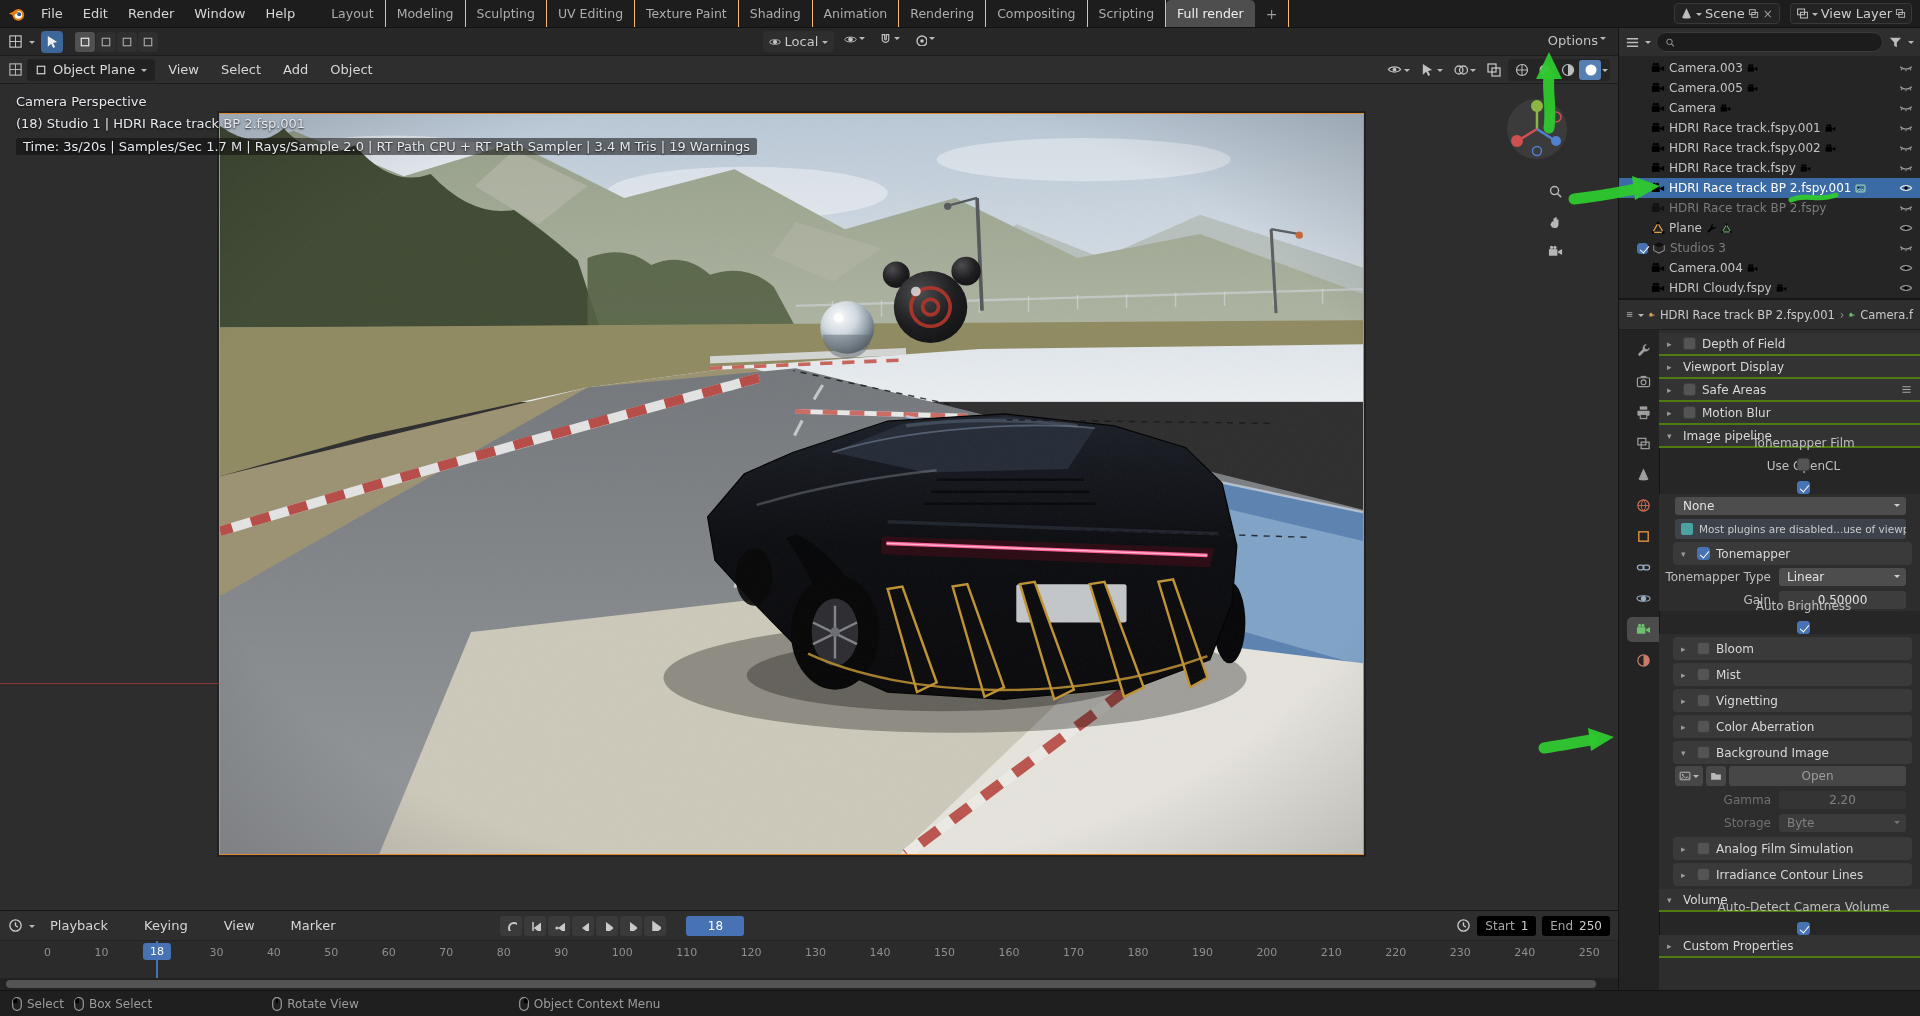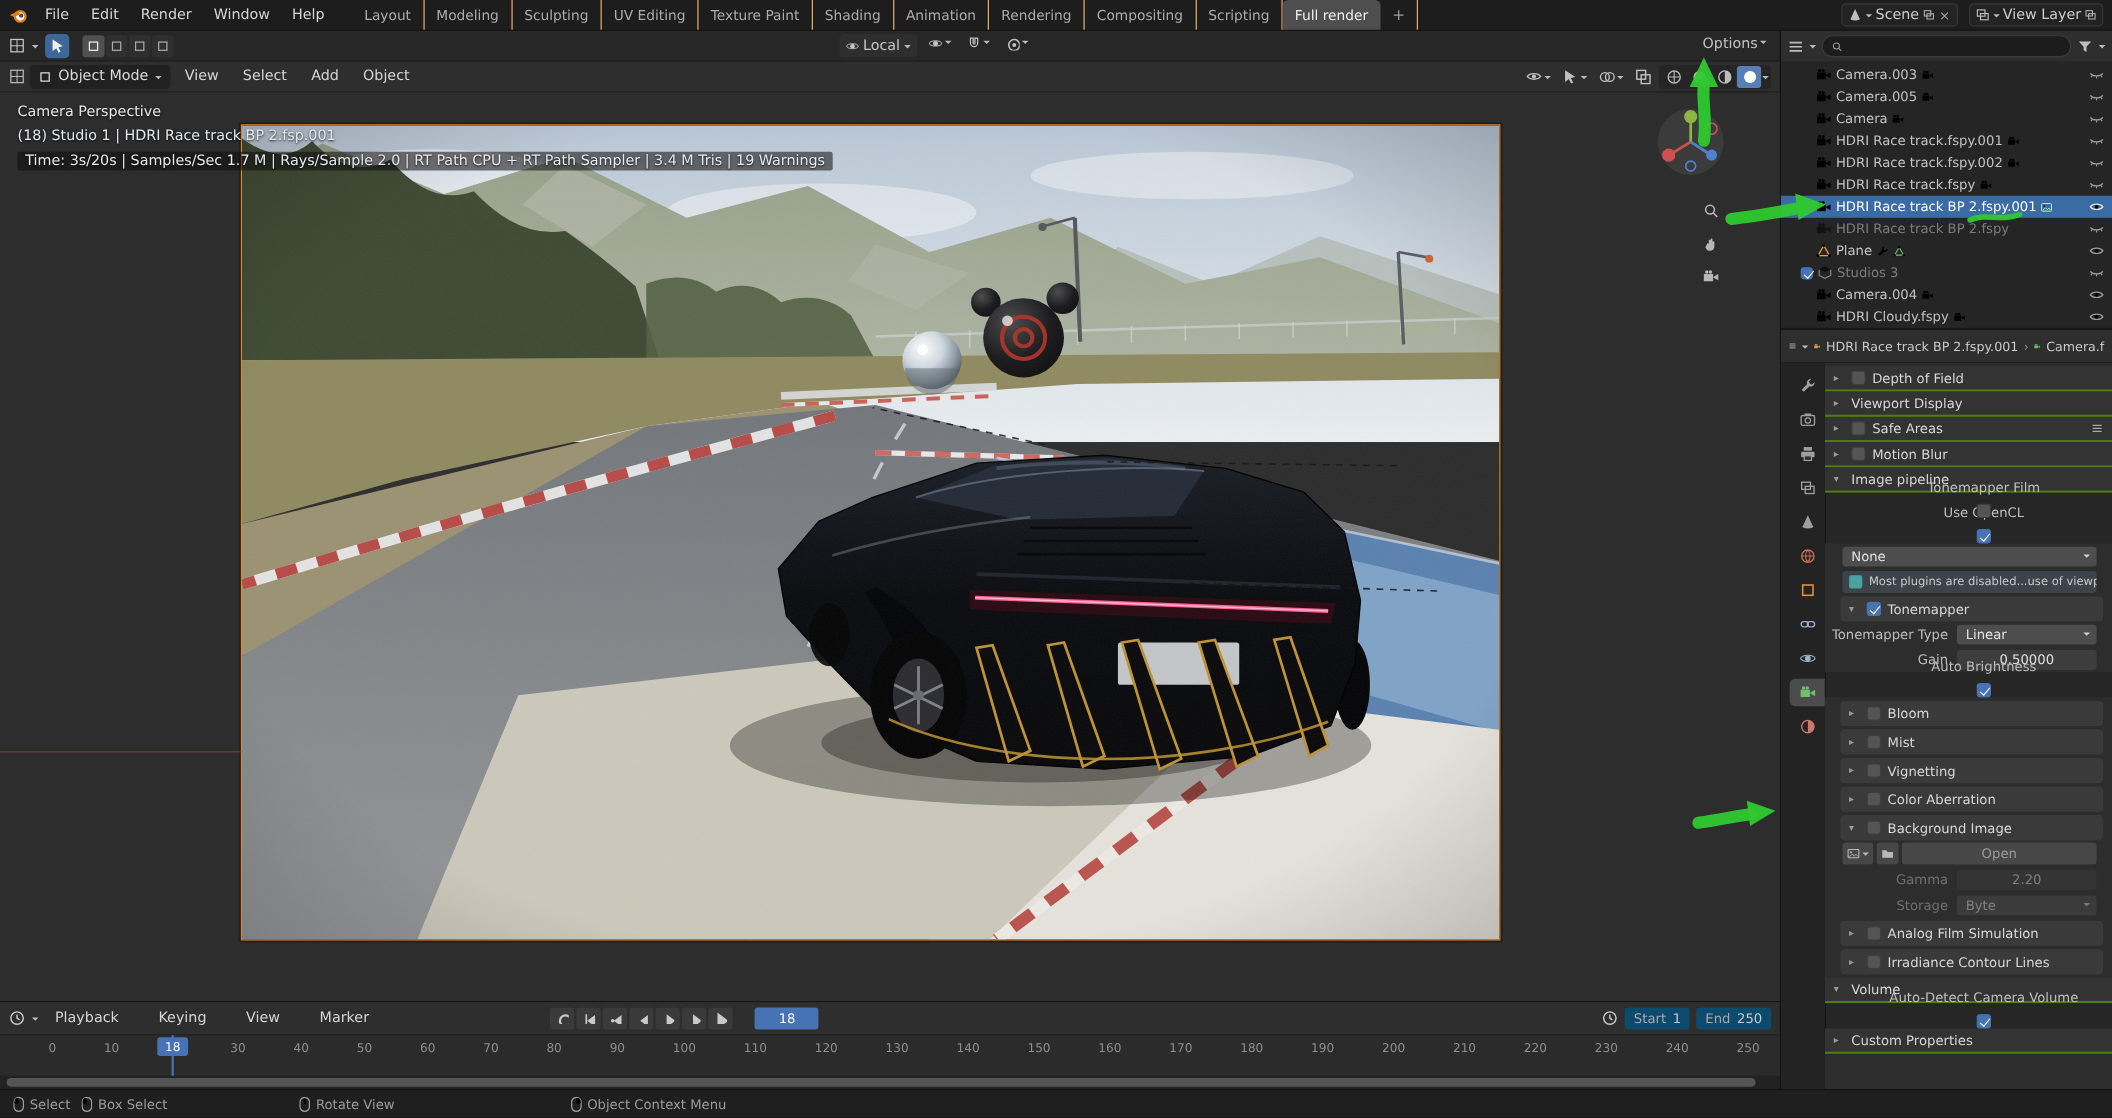--- a/index.html
+++ b/index.html
@@ -47,21 +47,21 @@
 .nav-gizmo{position:absolute;right:48px;top:12px;width:66px;height:66px}
 .vp-tool{position:absolute;right:52px;width:22px;height:22px;color:#b6b6b6;display:flex;align-items:center;justify-content:center}
 
 .timeline{flex:none;height:80px;display:flex;flex-direction:column;border-top:1px solid #161616}
 .tl-head{height:30px;flex:none;background:#2e2e2e;display:flex;align-items:center;padding:0 8px;gap:6px;border-bottom:1px solid #232323;color:#cccccc}
 .tl-menus{display:flex;gap:18px}
 .transport{display:flex;align-items:center;gap:2px;margin-left:150px}
 .tbtn{width:22px;height:20px;display:flex;align-items:center;justify-content:center;color:#c9c9c9;background:#3a3a3a;border-radius:3px}
 .framefield{min-width:58px;height:20px;background:#4772b3;border-radius:3px;color:#fff;display:flex;align-items:center;justify-content:center;margin-left:14px;font-size:12px}
 .tl-right{margin-left:auto;display:flex;align-items:center;gap:6px}
-.rangefield{height:20px;background:#0c4a6e;border-radius:3px;display:flex;align-items:center;gap:6px;padding:0 8px;font-size:12px}
+.rangefield{height:20px;background:#000000;border-radius:3px;display:flex;align-items:center;gap:6px;padding:0 8px;font-size:12px}
 .rangefield .rl{color:#a8a8a8}
 .tl-ruler{height:38px;position:relative;background:#2b2b2b}
 .ticks{position:absolute;top:5px;left:0;right:0;display:flex;justify-content:space-between;padding:0 18px 0 44px;font-size:11px;color:#8f8f8f}
 .playhead{position:absolute;left:156px;top:0;bottom:0;width:2px;background:#4772b3}
 .ph-badge{position:absolute;left:143px;top:2px;width:28px;height:17px;background:#4772b3;border-radius:3px;color:#fff;font-size:11px;display:flex;align-items:center;justify-content:center}
 .tl-scroll{height:12px;background:#222;padding:2px 6px}
 .tl-thumb{height:8px;width:99%;background:#545454;border-radius:4px}
 
 .right{width:302px;flex:none;display:flex;flex-direction:column;background:#262626;border-left:1px solid #141414}
 .outliner{height:272px;flex:none;display:flex;flex-direction:column;border-bottom:2px solid #161616;overflow:hidden}
@@ -357,21 +357,21 @@
       </div>
 
       <div class="vph">
         <svg class="ic" style="color:#b9b9b9">
             <use href="#s-grid"></use>
           </svg>
         <div class="dd-dark">
           <svg class="ic" style="width:12px;height:12px">
               <use href="#s-square"></use>
             </svg>
-          <span>Object Mode</span>
+          <span>Object Plane</span>
           <span class="chev"></span>
         </div>
         <span class="menu">View</span>
         <span class="menu">Select</span>
         <span class="menu">Add</span>
         <span class="menu">Object</span>
         <div class="vph-right">
           <span class="hicon">
               <svg class="ic">
                 <use href="#s-eye"></use>

